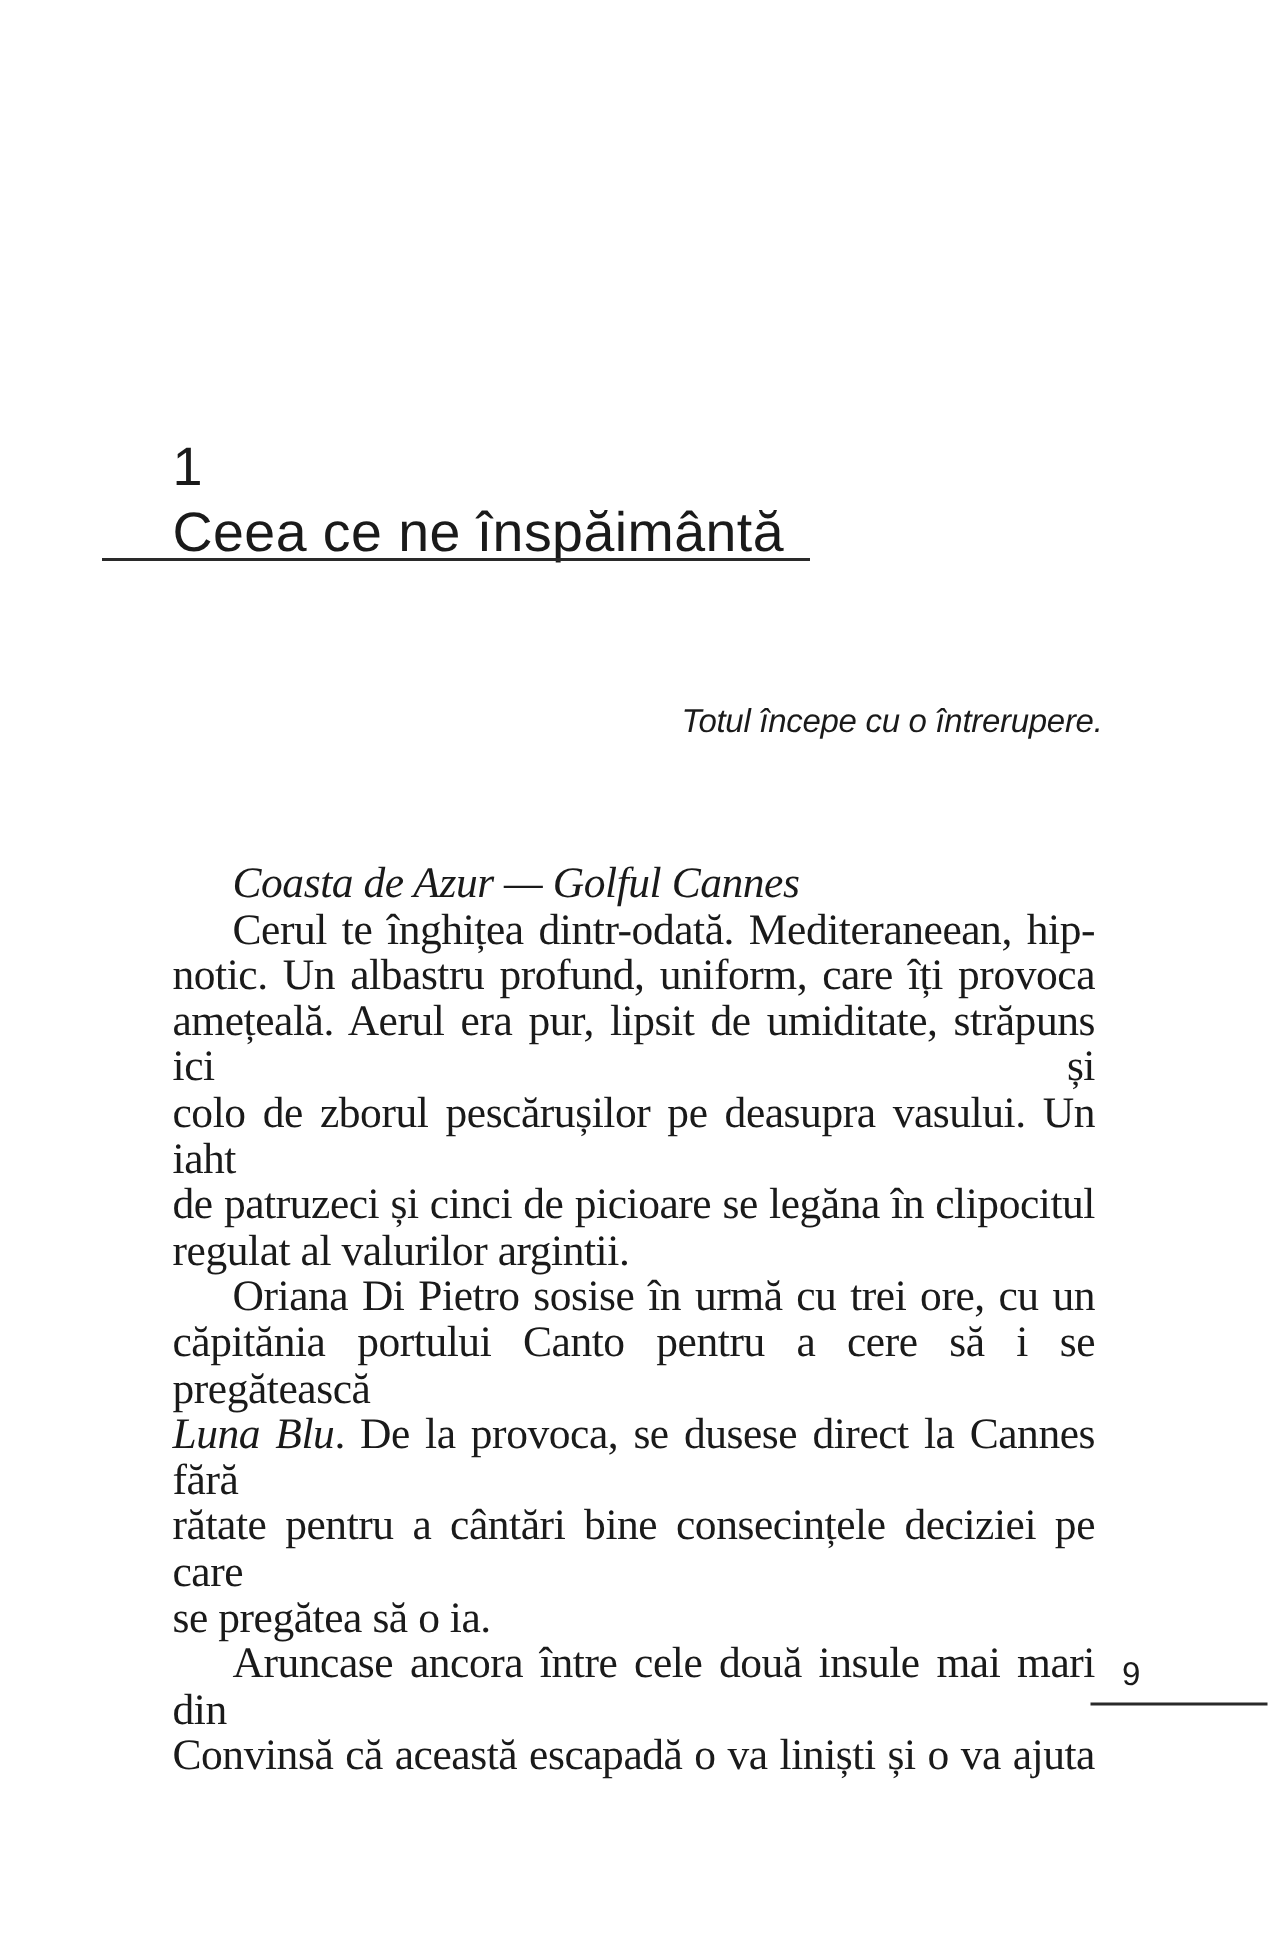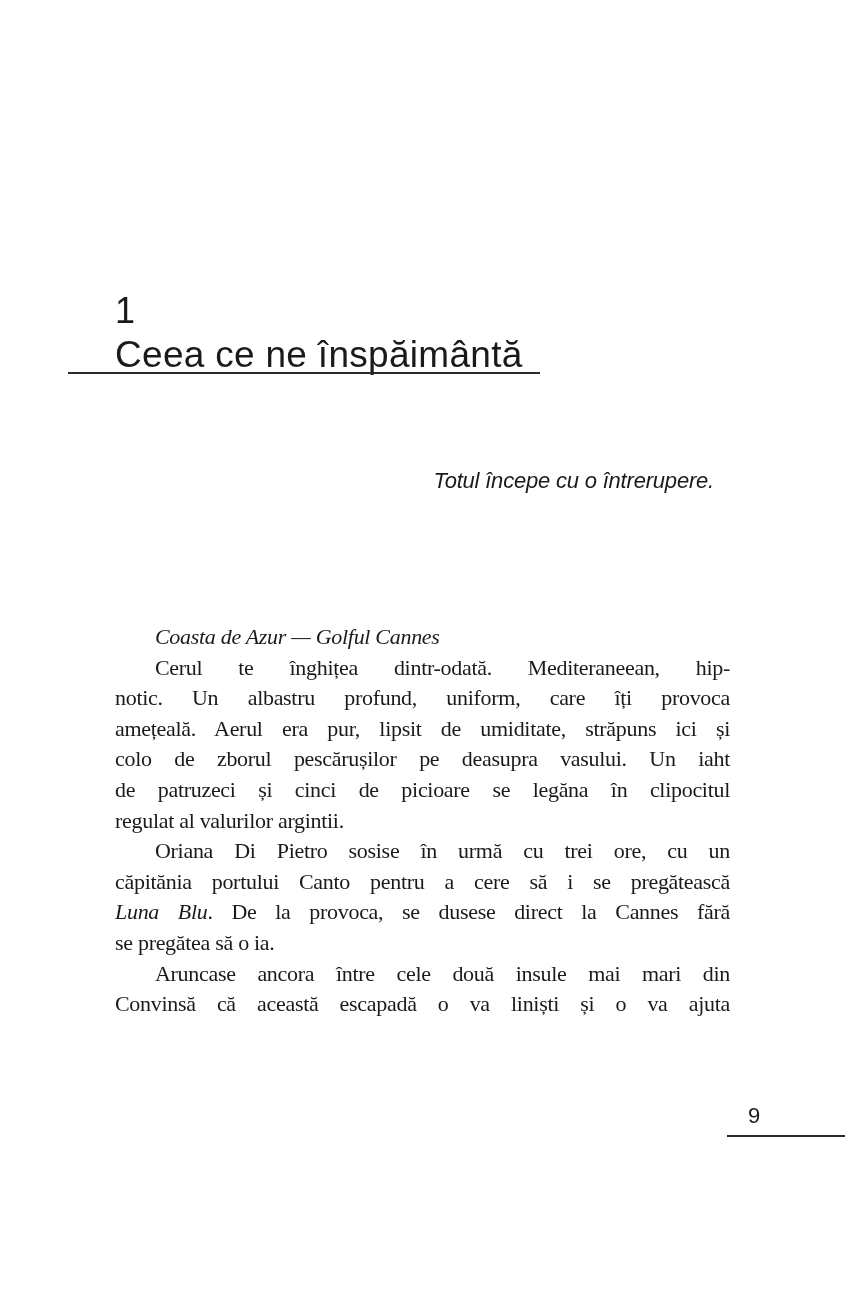--- a/index.html
+++ b/index.html
@@ -29,39 +29,38 @@
     font-size:37px;line-height:42px;font-weight:400;
     letter-spacing:0.3px;white-space:nowrap;
   }
   .title-rule{
     position:absolute;left:68px;top:372px;
     width:472px;height:2px;background:var(--rule);
   }
 
   
   .epigraph{
-    position:absolute;right:131px;top:466px;
+    position:absolute;right:110px;top:466px;
     text-align:center;
     font-family:"Liberation Sans", sans-serif;
   }
   .epigraph-quote{
     font-style:italic;font-size:22px;line-height:30px;
     letter-spacing:-0.2px;
   }
   .epigraph-author{
     font-size:24px;line-height:30px;margin-top:16px;
     letter-spacing:0.2px;
   }
 
   
   .body-block{
     position:absolute;left:115px;top:574px;width:615px;
-    font-size:22px;line-height:30.6px;
+    font-size:29px;line-height:30.6px;
     letter-spacing:-0.3px;
-    margin-top:48px;
   }
   .line{
     text-align:justify;
     text-align-last:justify;
   }
   .line.no-just{text-align-last:left;}
   .line.indent{text-indent:40px;}
   .scene-heading{
     font-style:italic;
     text-align-last:left;
@@ -102,20 +101,21 @@
           <div class="line">notic. Un albastru profund, uniform, care îți provoca</div>
           <div class="line">amețeală. Aerul era pur, lipsit de umiditate, străpuns ici și</div>
           <div class="line">colo de zborul pescărușilor pe deasupra vasului. Un iaht</div>
           <div class="line">de patruzeci și cinci de picioare se legăna în clipocitul</div>
           <div class="line no-just">regulat al valurilor argintii.</div>
         </div>
         <div class="paragraph">
           <div class="line indent">Oriana Di Pietro sosise în urmă cu trei ore, cu un</div>
           <div class="line">căpitănia portului Canto pentru a cere să i se pregătească</div>
           <div class="line"><span class="italic">Luna Blu</span><span>. De la provoca, se dusese direct la Cannes fără</span></div>
+          <div class="line">rătate pentru a cântări bine consecințele deciziei pe care</div>
           <div class="line no-just">se pregătea să o ia.</div>
         </div>
         <div class="paragraph">
           <div class="line indent">Aruncase ancora între cele două insule mai mari din</div>
           <div class="line">Convinsă că această escapadă o va liniști și o va ajuta</div>
         </div>
       </div>
   </div>
 
   <div class="page-footer">

